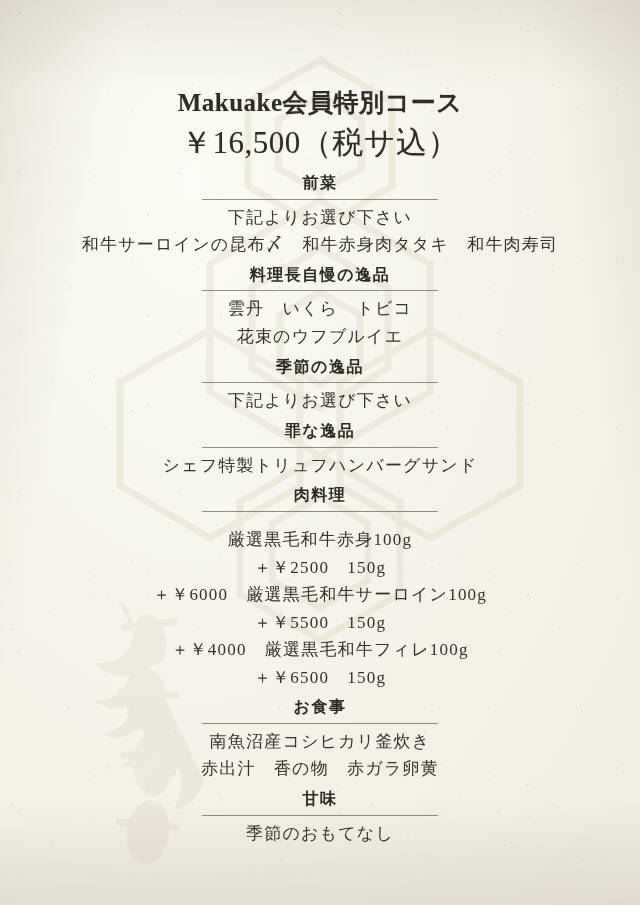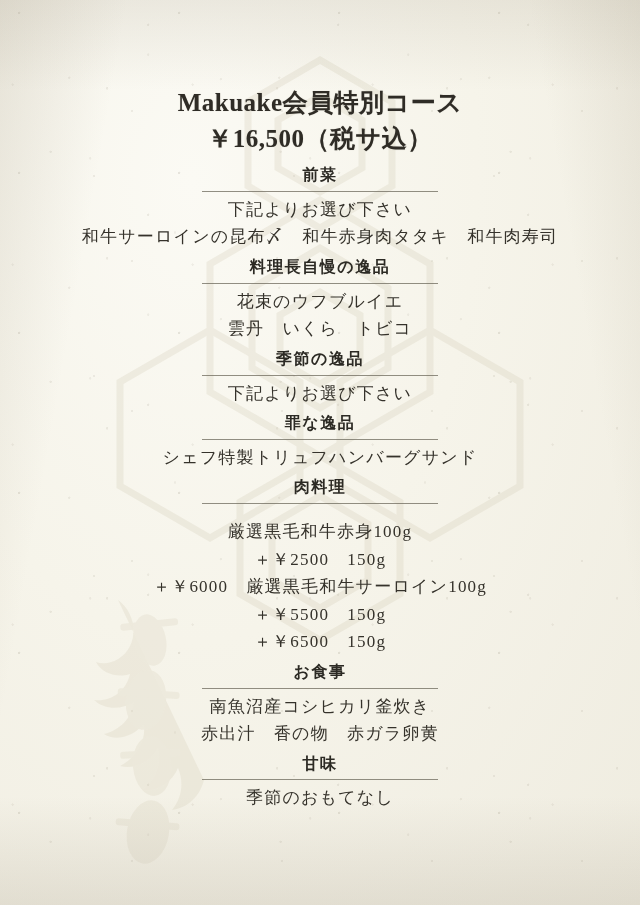--- a/index.html
+++ b/index.html
@@ -80,22 +80,22 @@
 
   .title {
     font-weight: bold;
     font-size: 25px;
     letter-spacing: .5px;
     line-height: 1.38;
     margin: 0 0 2px 0;
     text-shadow: 0 0 1px rgba(60,55,45,.25);
   }
   .price {
-    font-weight: bold;
-    font-size: 25px;
+    font-weight: normal;
+    font-size: 31px;
     letter-spacing: .5px;
     line-height: 1.3;
     margin: 0 0 8px 0;
     text-shadow: 0 0 1px rgba(60,55,45,.25);
   }
 
   .section { margin: 0 0 2px 0; }
 
   .sec-head {
     font-weight: bold;
@@ -173,22 +173,22 @@
     <div class="section">
       <div class="sec-head">前菜</div>
       <div class="rule"></div>
       <div class="line">下記よりお選び下さい</div>
       <div class="line">和牛サーロインの昆布〆　和牛赤身肉タタキ　和牛肉寿司</div>
     </div>
 
     <div class="section">
       <div class="sec-head">料理長自慢の逸品</div>
       <div class="rule"></div>
+      <div class="line">雲丹　いくら　トビコ</div>
       <div class="line">花束のウフブルイエ</div>
-      <div class="line">雲丹　いくら　トビコ</div>
     </div>
 
     <div class="section">
       <div class="sec-head">季節の逸品</div>
       <div class="rule"></div>
       <div class="line">下記よりお選び下さい</div>
     </div>
 
     <div class="section">
       <div class="sec-head">罪な逸品</div>
@@ -197,20 +197,21 @@
     </div>
 
     <div class="section">
       <div class="sec-head">肉料理</div>
       <div class="rule"></div>
       <div class="spacer-sm"></div>
       <div class="line">厳選黒毛和牛赤身100g</div>
       <div class="line">＋￥2500　150g</div>
       <div class="line">＋￥6000　厳選黒毛和牛サーロイン100g</div>
       <div class="line">＋￥5500　150g</div>
+      <div class="line">＋￥4000　厳選黒毛和牛フィレ100g</div>
       <div class="line">＋￥6500　150g</div>
     </div>
 
     <div class="section">
       <div class="sec-head">お食事</div>
       <div class="rule"></div>
       <div class="line">南魚沼産コシヒカリ釜炊き</div>
       <div class="line">赤出汁　香の物　赤ガラ卵黄</div>
     </div>
 

